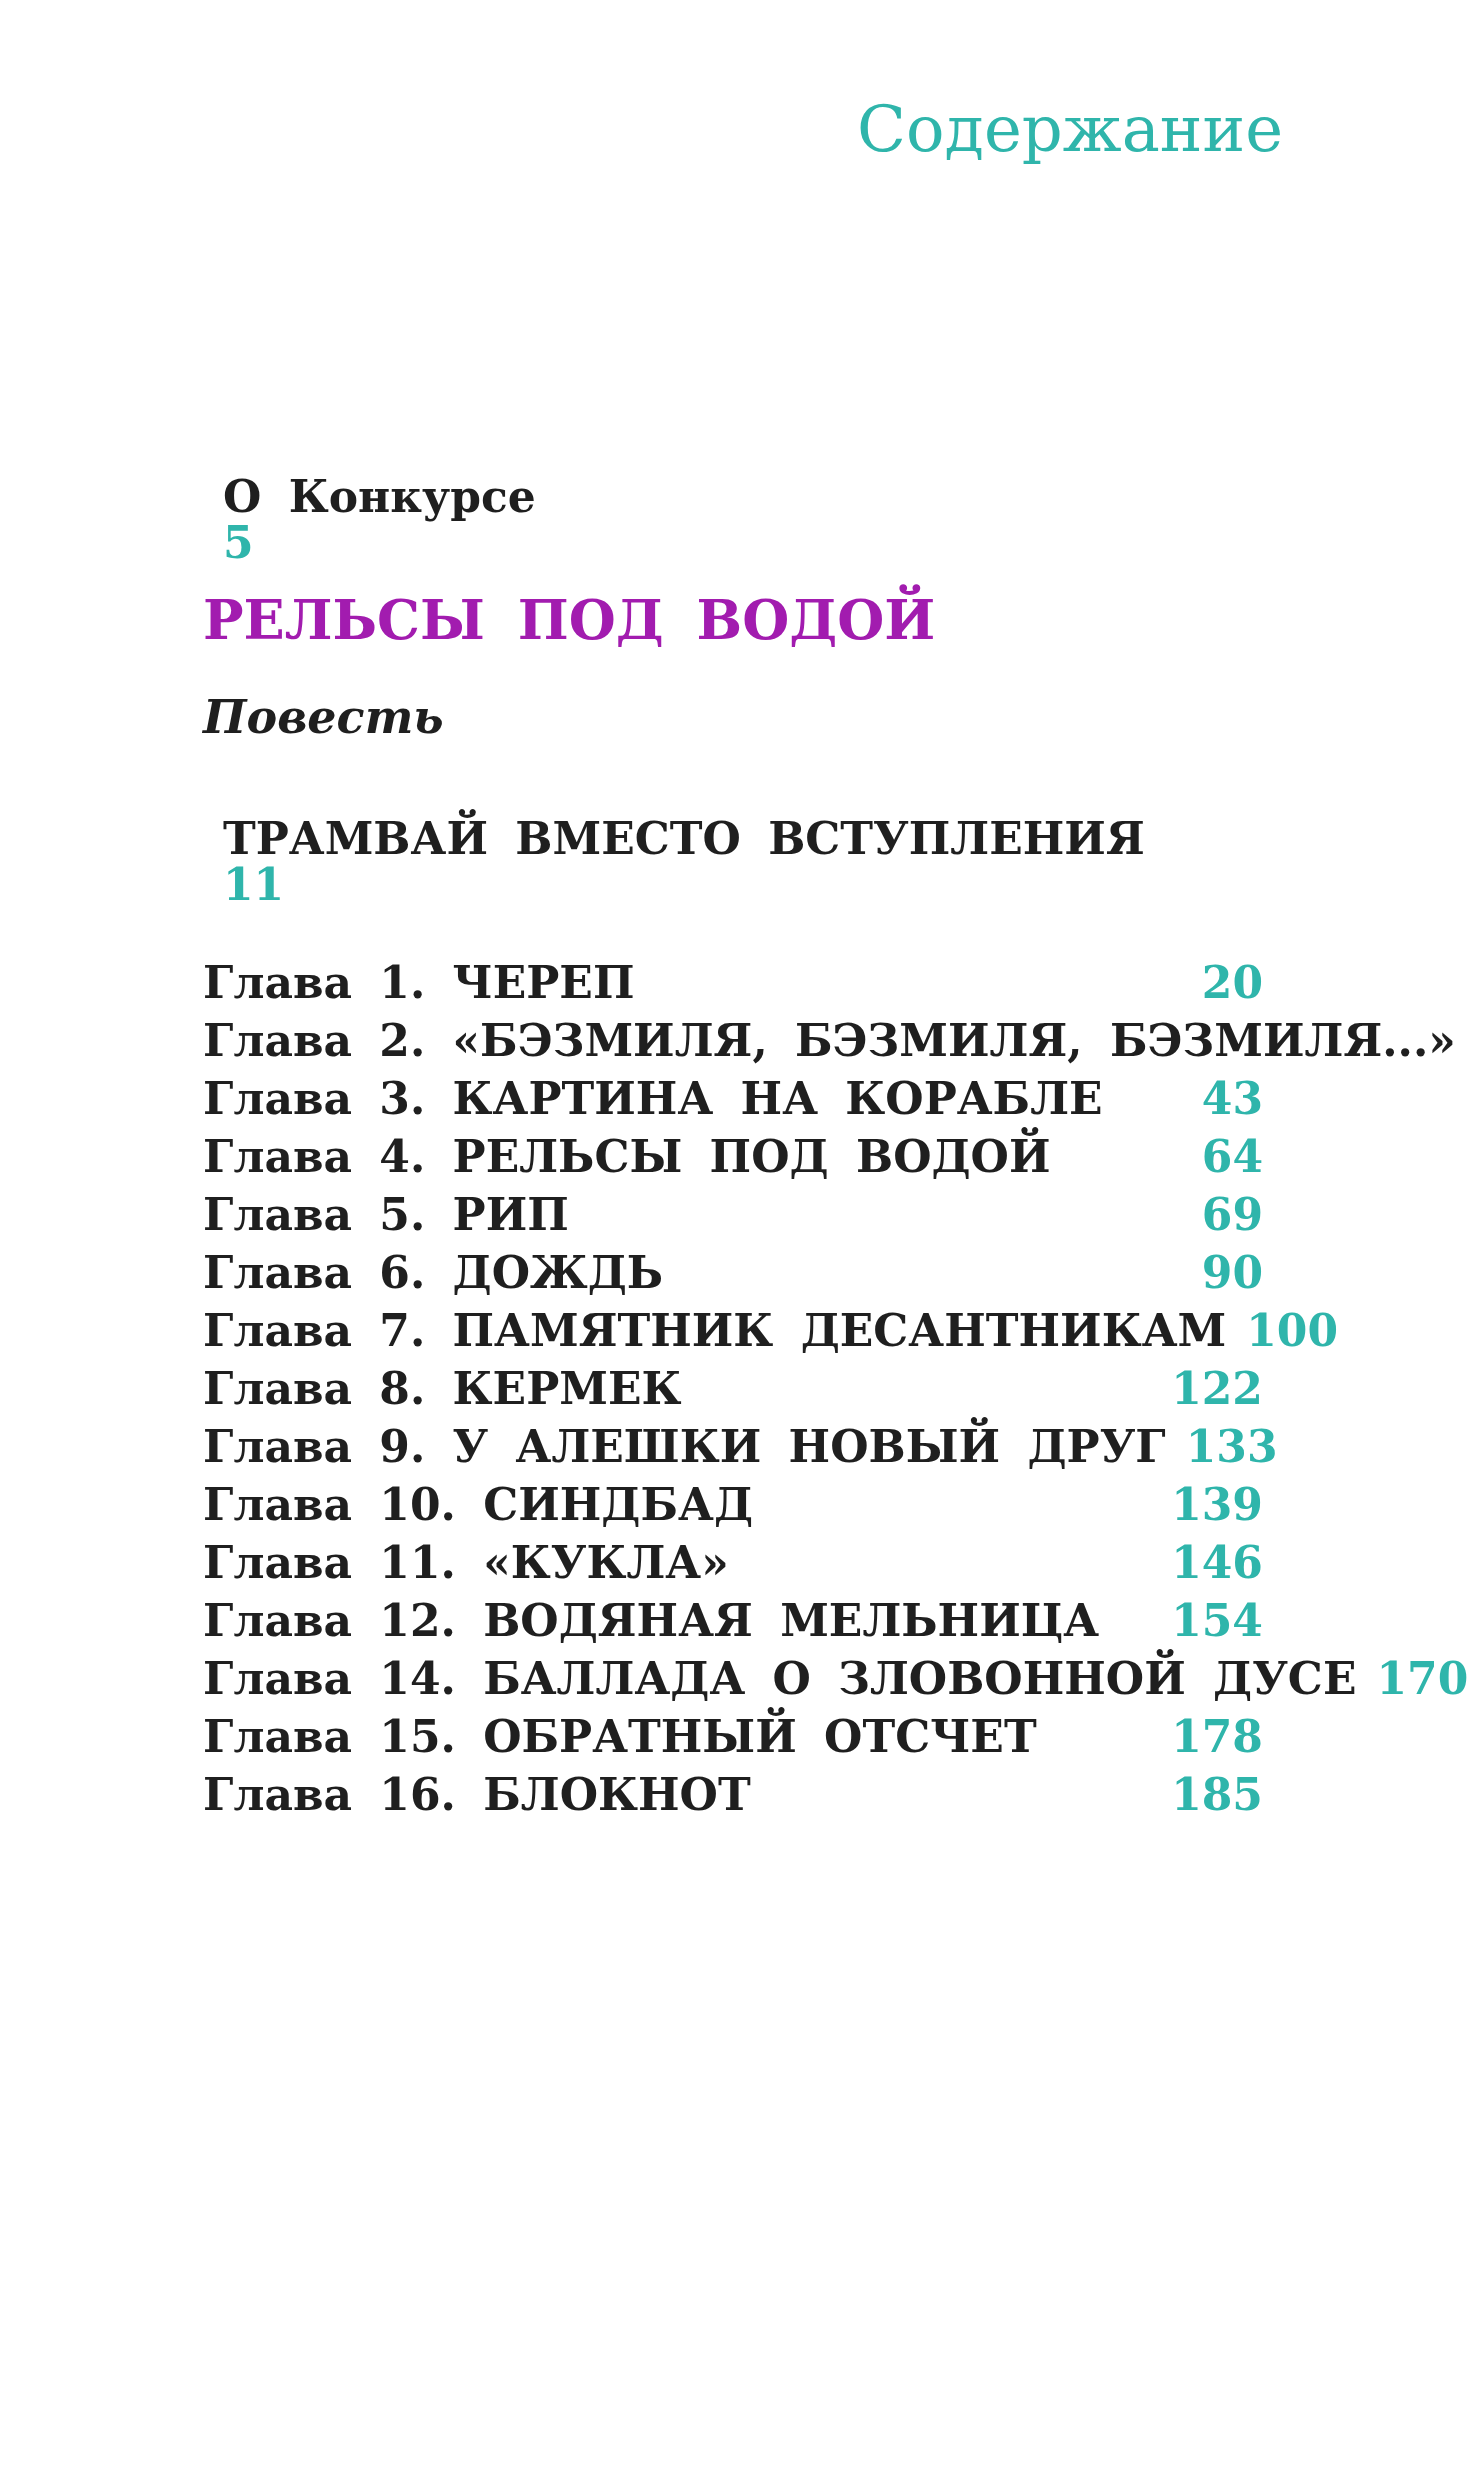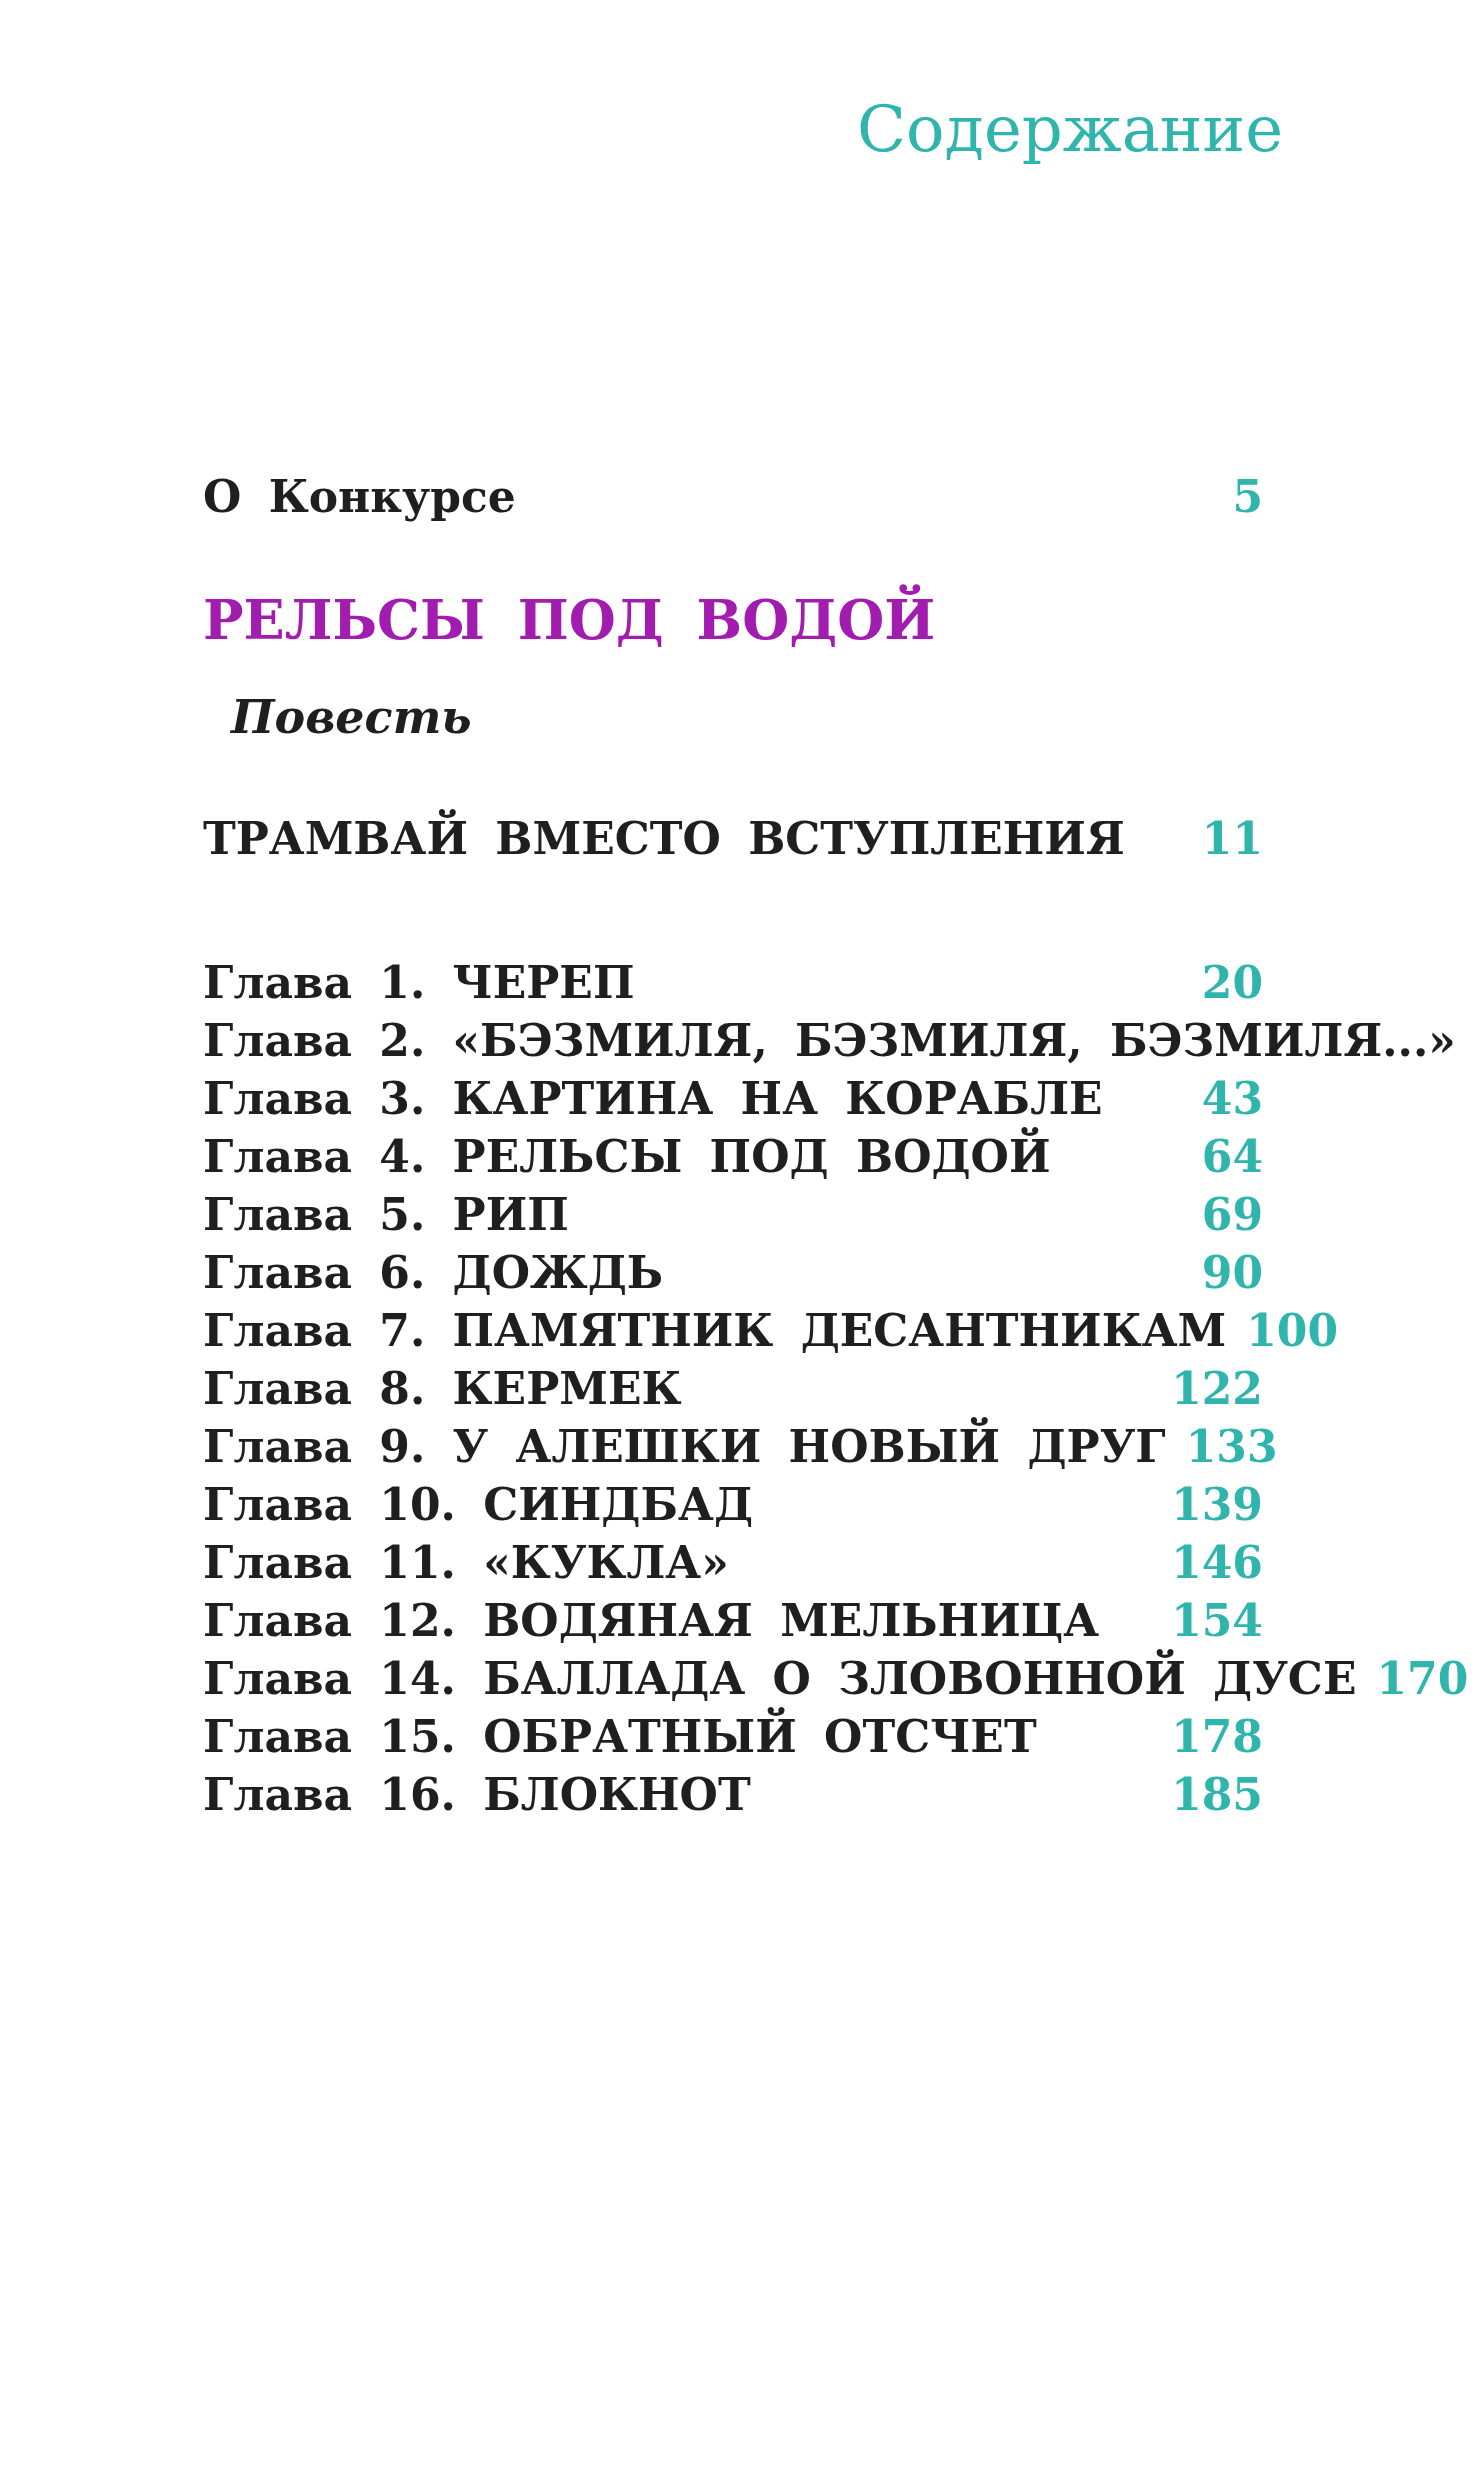--- a/index.html
+++ b/index.html
@@ -33,20 +33,21 @@
     left: 203px;
     right: 213px;
     display: flex;
     justify-content: space-between;
     align-items: baseline;
     font-size: 44px;
     font-weight: bold;
     line-height: 1.05;
     word-spacing: 12px;
     white-space: nowrap;
+    flex-direction: column;
   }
   .row .pageno {
     color: #2fb5ab;
     font-weight: bold;
     margin-left: 20px;
     word-spacing: 0;
   }
 
   .front-row { top: 474px; }
 
@@ -61,21 +62,20 @@
     white-space: nowrap;
   }
   .section-subtitle {
     position: absolute;
     left: 203px;
     top: 690px;
     font-size: 46px;
     font-weight: bold;
     font-style: italic;
     white-space: nowrap;
-    margin-left: 28px;
   }
 
   .intro-row { top: 816px; }
 
   .chapters {
     position: absolute;
     top: 953px;
     left: 203px;
     right: 213px;
   }

